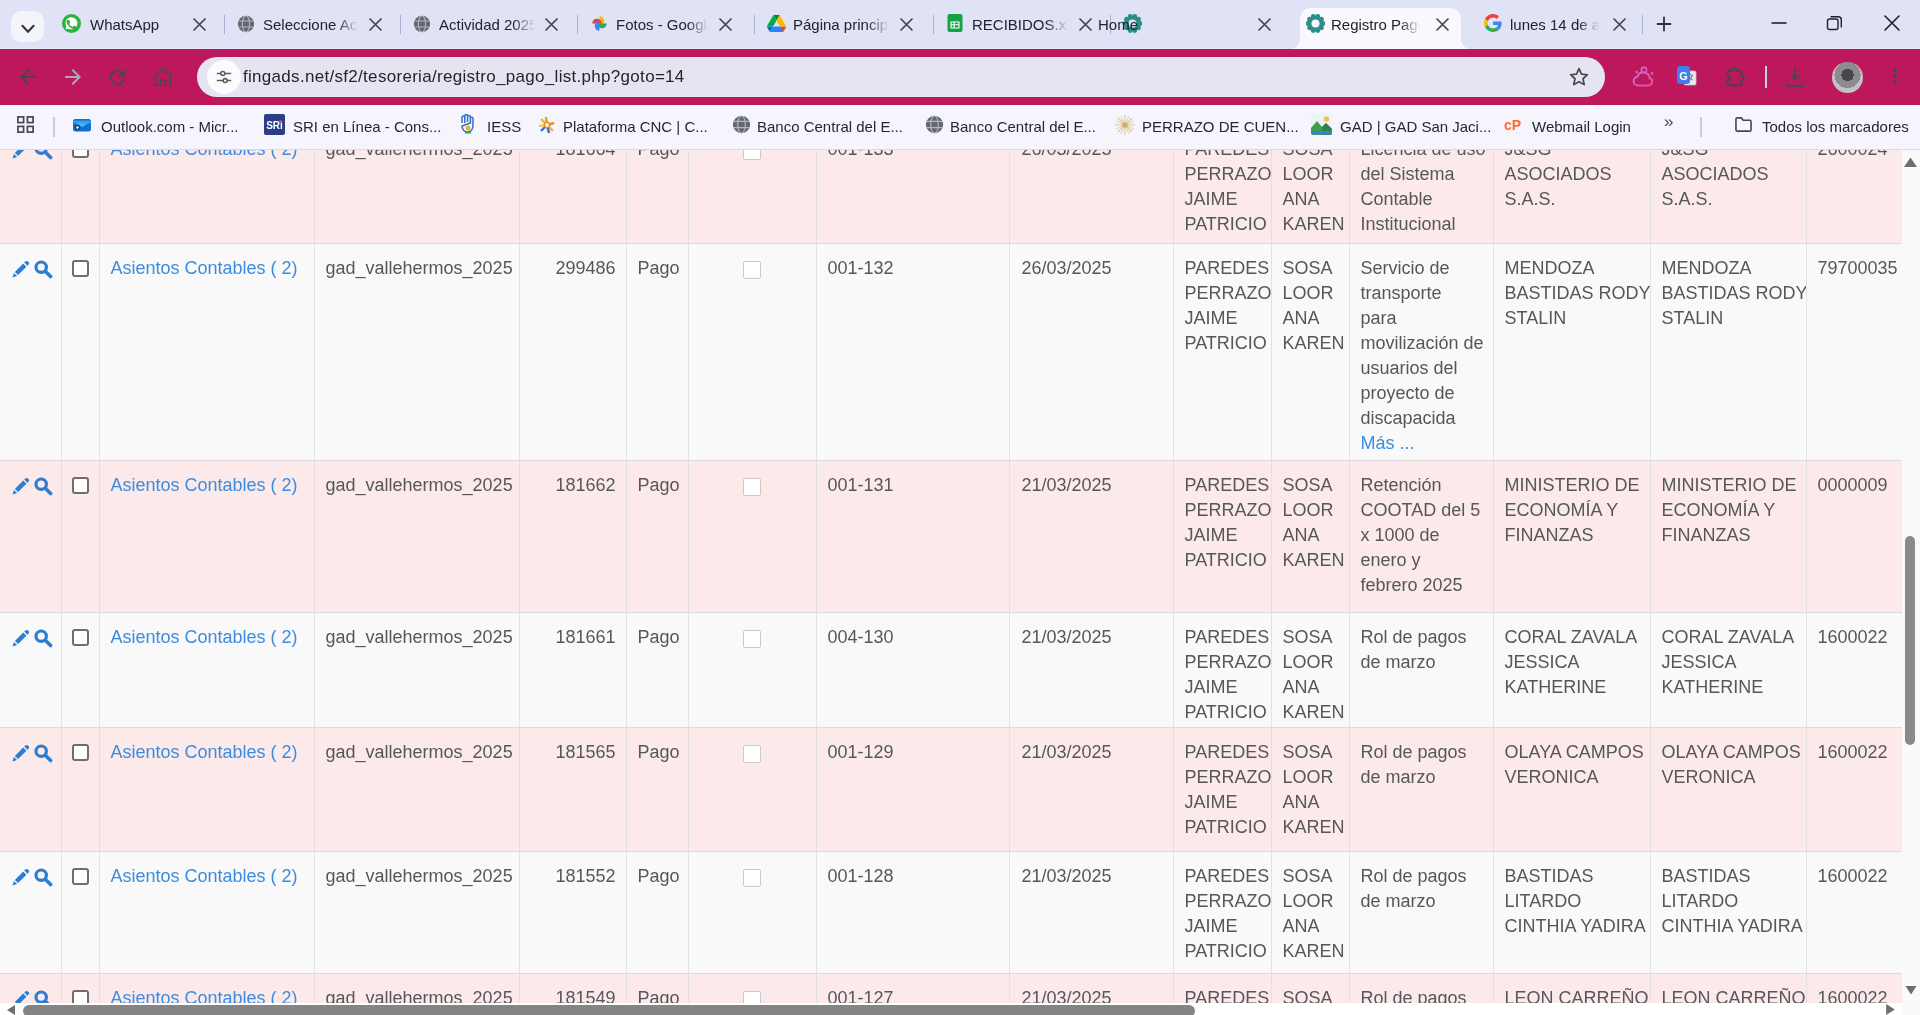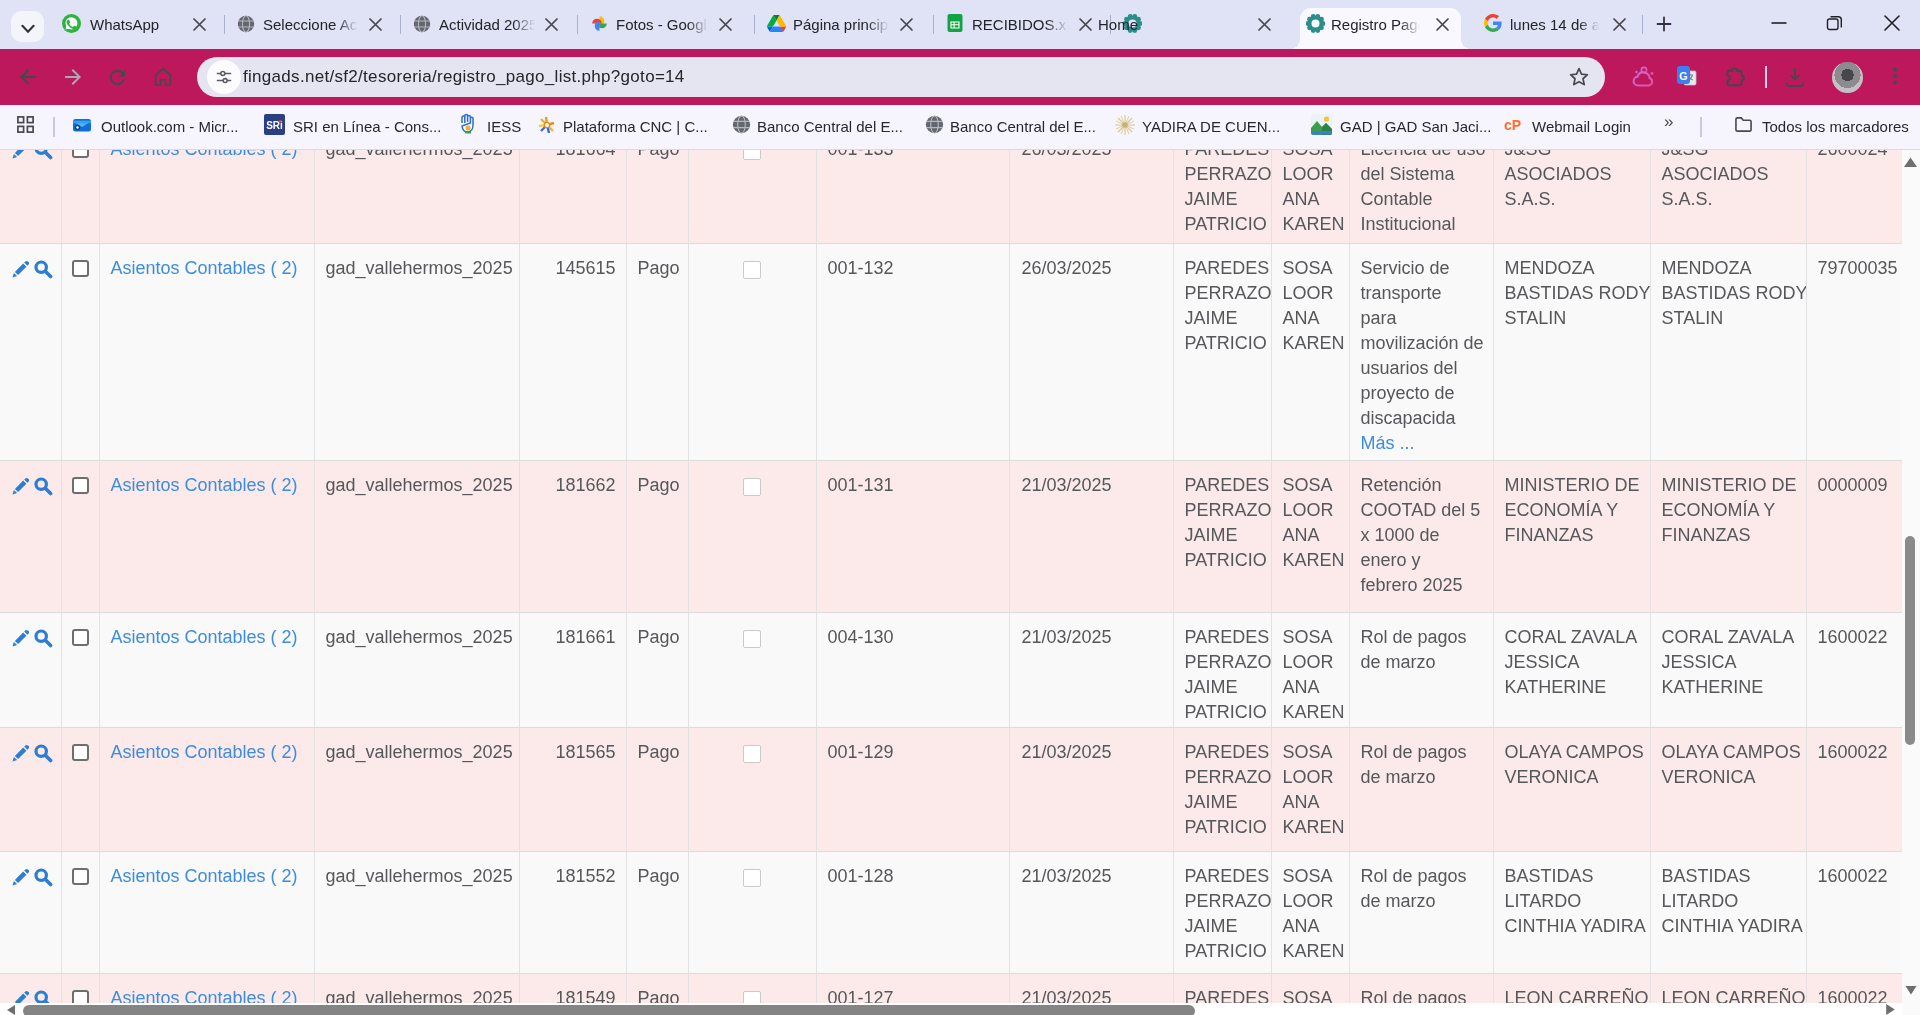--- a/index.html
+++ b/index.html
@@ -322,21 +322,21 @@
       </g>
     </svg>
 <div class="abs bmt" style="left:950px">Banco Central del E...</div>
 <svg class="abs" style="left:1114px;top:9px" width="22" height="22" viewBox="0 0 22 22">
       <g stroke="#d8c693" stroke-width="1.1">
         <path d="M11 11L11 1M11 11l7-7M11 11l10 0M11 11l7 7M11 11v10M11 11l-7 7M11 11H1M11 11L4 4"></path>
         <path d="M11 11l4-9M11 11l9-4M11 11l9 4M11 11l4 9M11 11l-4 9M11 11l-9 4M11 11l-9-4M11 11l-4-9" stroke="#e3d5ac"></path>
       </g>
       <circle cx="11" cy="11" r="2.8" fill="#c9b176"></circle>
     </svg>
-<div class="abs bmt" style="left:1142px">YADIRA DE CUEN...</div>
+<div class="abs bmt" style="left:1142px">PERRAZO DE CUEN...</div>
 <svg class="abs" style="left:1311px;top:9px" width="21" height="21" viewBox="0 0 21 21">
       <rect width="21" height="21" rx="2.5" fill="#eaf3f8"></rect>
       <path d="M0 14l6-7 5 6 4-4 6 6v4a2 2 0 0 1-2 2H2a2 2 0 0 1-2-2z" fill="#3f9e4d"></path>
       <path d="M11 13l4-4 6 6v4a2 2 0 0 1-2 2h-8z" fill="#2c7f45" opacity=".85"></path>
       <circle cx="15.5" cy="5" r="2.6" fill="#f3c03f"></circle>
       <path d="M0 17h21v1a2.5 2.5 0 0 1-2.5 2.5h-16A2.5 2.5 0 0 1 0 18z" fill="#3b7fd4"></path>
     </svg>
 <div class="abs bmt" style="left:1340px">GAD | GAD San Jaci...</div>
 <svg class="abs" style="left:1504px;top:11px" width="22" height="18" viewBox="0 0 44 36">
       <text x="0" y="27" font-family="Liberation Sans" font-size="28" font-weight="bold" fill="#ff6c2c">cP</text>
@@ -404,21 +404,21 @@
               </svg><svg width="20" height="20" viewBox="0 0 20 20" style="vertical-align:top;margin-left:2px">
                 <circle cx="8.2" cy="8.2" r="5.2" fill="none" stroke="#2d7dd2" stroke-width="3.2"></circle>
                 <path d="M12.3 12.3L17.6 17.6" stroke="#2d7dd2" stroke-width="3.6" stroke-linecap="round"></path>
               </svg></div>
           </td>
 <td style="padding:0">
             <div class="cb1"></div>
           </td>
 <td><a class="lk" href="#">Asientos Contables ( 2)</a></td>
 <td>gad_vallehermos_2025</td>
-<td class="num">145615</td>
+<td class="num">299486</td>
 <td>Pago</td>
 <td style="padding:0">
             <div class="cb2"></div>
           </td>
 <td>001-132</td>
 <td style="padding-left:12px">26/03/2025</td>
 <td>PAREDES<br>PERRAZO<br>JAIME<br>PATRICIO</td>
 <td>SOSA<br>LOOR<br>ANA<br>KAREN</td>
 <td>Servicio de<br>transporte<br>para<br>movilización de<br>usuarios del<br>proyecto de<br>discapacida<br><a class="lk" href="#">Más ...</a></td>
 <td>MENDOZA<br>BASTIDAS RODY<br>STALIN</td>

